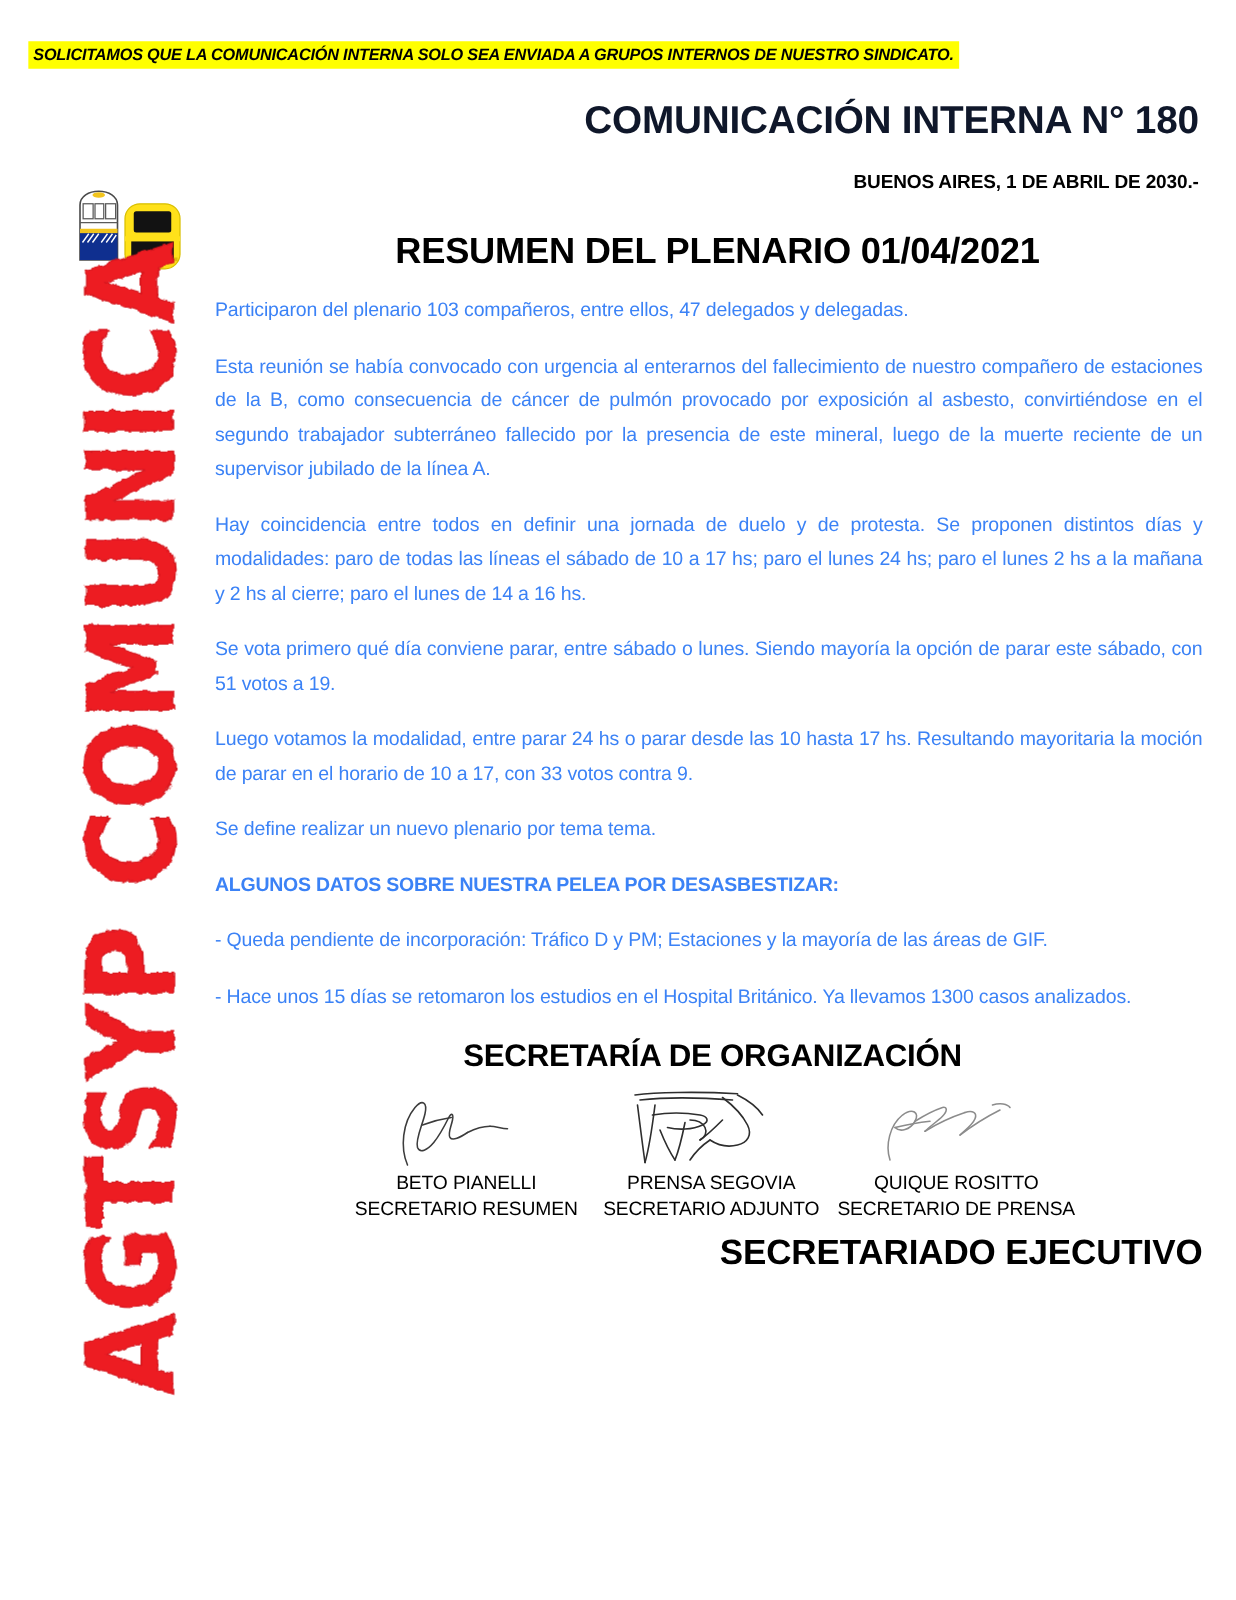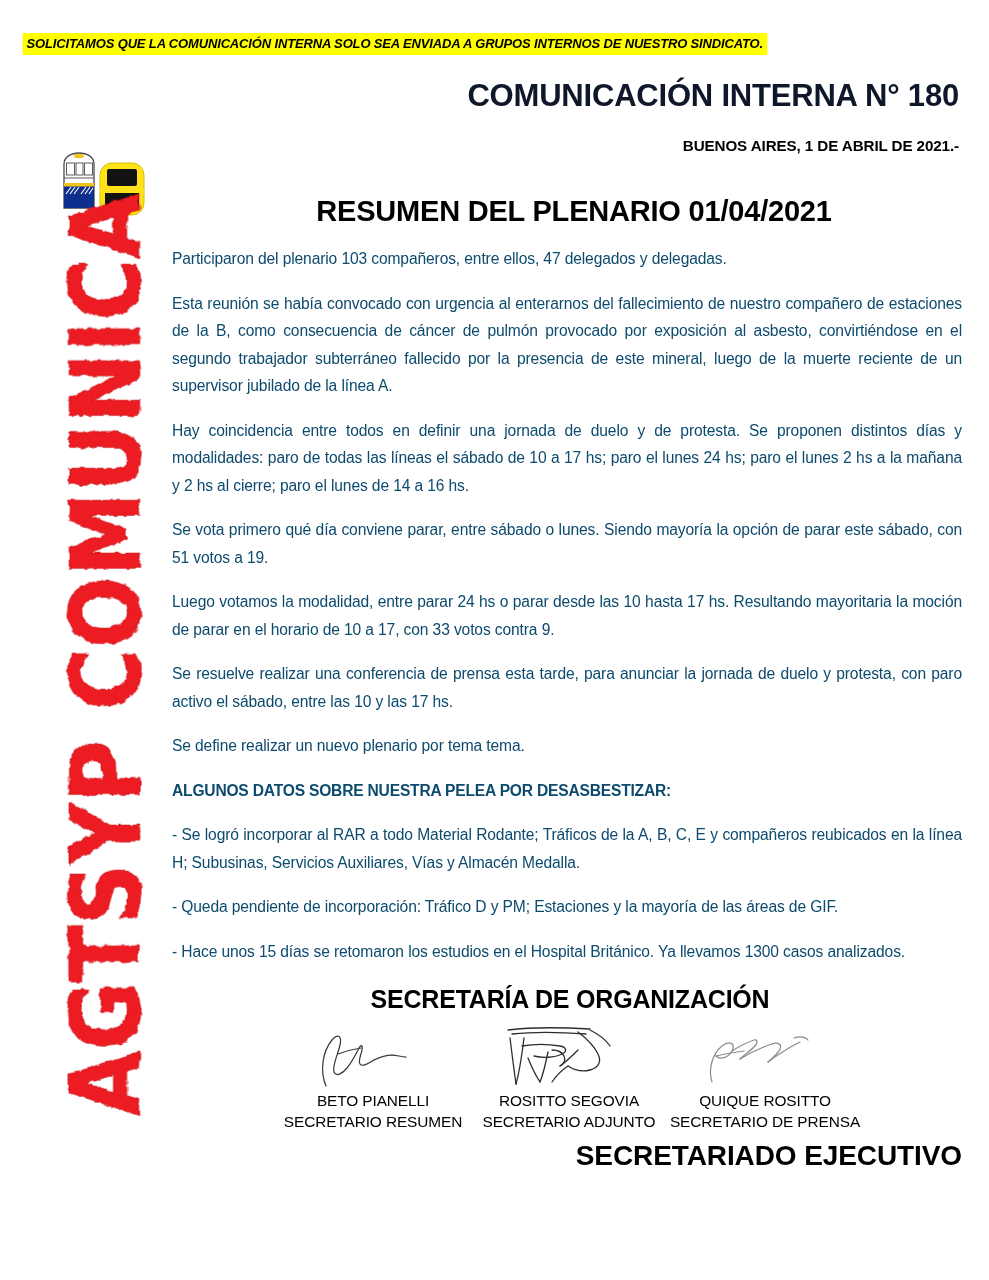--- a/index.html
+++ b/index.html
@@ -111,42 +111,42 @@
     white-space: nowrap;
     transform: scaleY(1.12) scaleX(0.97);
     -webkit-text-stroke: 1px #d4161d;
     filter: url(#roughen);
   }
 
   
   .content {
     position: absolute;
     left: 172px;
-    top: 193px;
+    top: 183px;
     width: 790px;
   }
 
   .doc-title {
     text-align: center;
     font-size: 29px;
     font-weight: bold;
     letter-spacing: -0.2px;
     margin: 0 0 16px 0;
     padding-left: 14px;
     line-height: 36px;
   }
 
   p.body-par {
     margin: 0 0 17px 0;
     font-size: 15.6px;
     line-height: 27.5px;
     text-align: justify;
     text-justify: inter-word;
     letter-spacing: -0.12px;
-    color: #0c4a6e;
+    color: #3b82f6;
   }
   p.body-par.bold {
     font-weight: bold;
     letter-spacing: -0.2px;
   }
   p.body-par.last {
     margin-bottom: 0;
   }
 
   
@@ -214,21 +214,21 @@
 </svg>
 
 <div class="page">
 
   <div class="notice-wrap">
     <span class="notice">SOLICITAMOS QUE LA COMUNICACIÓN INTERNA SOLO SEA ENVIADA A GRUPOS INTERNOS DE NUESTRO SINDICATO.</span>
   </div>
 
   <div class="headline">COMUNICACIÓN INTERNA N° 180</div>
 
-  <div class="dateline">BUENOS AIRES, 1 DE ABRIL DE 2021.-</div>
+  <div class="dateline">BUENOS AIRES, 1 DE ABRIL DE 2030.-</div>
 
   <div class="brand-col">
 
     <div class="brand-logo">
       <svg viewBox="0 0 92 68" width="92" height="68" aria-hidden="true">
 
         <g>
           <path d="M6 14 C6 7 13 3 21 3 C29 3 36 7 36 14 L36 58 L6 58 Z" fill="#ffffff" stroke="#4a4a4a" stroke-width="1.3"></path>
           <rect x="6" y="36" width="30" height="22" fill="#0f2f8f"></rect>
           <rect x="6" y="33" width="30" height="3.5" fill="#f2c41c"></rect>
@@ -267,24 +267,22 @@
 
   <div class="content">
 
     <h1 class="doc-title">RESUMEN DEL PLENARIO 01/04/2021</h1>
 
     <p class="body-par">Participaron del plenario 103 compañeros, entre ellos, 47 delegados y delegadas.</p>
     <p class="body-par">Esta reunión se había convocado con urgencia al enterarnos del fallecimiento de nuestro compañero de estaciones de la B, como consecuencia de cáncer de pulmón provocado por exposición al asbesto, convirtiéndose en el segundo trabajador subterráneo fallecido por la presencia de este mineral, luego de la muerte reciente de un supervisor jubilado de la línea A.</p>
     <p class="body-par">Hay coincidencia entre todos en definir una jornada de duelo y de protesta. Se proponen distintos días y modalidades: paro de todas las líneas el sábado de 10 a 17 hs; paro el lunes 24 hs; paro el lunes 2 hs a la mañana y 2 hs al cierre; paro el lunes de 14 a 16 hs.</p>
     <p class="body-par">Se vota primero qué día conviene parar, entre sábado o lunes. Siendo mayoría la opción de parar este sábado, con 51 votos a 19.</p>
     <p class="body-par">Luego votamos la modalidad, entre parar 24 hs o parar desde las 10 hasta 17 hs. Resultando mayoritaria la moción de parar en el horario de 10 a 17, con 33 votos contra 9.</p>
-    <p class="body-par">Se resuelve realizar una conferencia de prensa esta tarde, para anunciar la jornada de duelo y protesta, con paro activo el sábado, entre las 10 y las 17 hs.</p>
     <p class="body-par">Se define realizar un nuevo plenario por tema tema.</p>
     <p class="body-par bold">ALGUNOS DATOS SOBRE NUESTRA PELEA POR DESASBESTIZAR:</p>
-    <p class="body-par">- Se logró incorporar al RAR a todo Material Rodante; Tráficos de la A, B, C, E y compañeros reubicados en la línea H; Subusinas, Servicios Auxiliares, Vías y Almacén Medalla.</p>
     <p class="body-par">- Queda pendiente de incorporación: Tráfico D y PM; Estaciones y la mayoría de las áreas de GIF.</p>
     <p class="body-par last">- Hace unos 15 días se retomaron los estudios en el Hospital Británico. Ya llevamos 1300 casos analizados.</p>
 
     <div class="sec-org">SECRETARÍA DE ORGANIZACIÓN</div>
 
     <div class="sign-row">
 
       <div class="sign-block">
         <div class="sign-img">
           <svg viewBox="0 0 150 66" width="150" height="66" aria-hidden="true">
@@ -312,21 +310,21 @@
               <path d="M34 34 C38 44 42 52 46 58"></path>
               <path d="M46 58 C50 48 52 38 54 28"></path>
               <path d="M58 26 C64 26 68 28 70 32 C72 36 70 40 66 42"></path>
               <path d="M66 42 C72 38 78 32 84 26"></path>
               <path d="M84 8 C92 14 100 22 104 30 C108 38 104 44 96 46 C88 48 80 46 74 42"></path>
               <path d="M74 42 C68 46 62 52 58 58"></path>
               <path d="M96 6 C104 10 112 16 116 22"></path>
             </g>
           </svg>
         </div>
-        <div class="sign-name">ROSITTO SEGOVIA</div>
+        <div class="sign-name">PRENSA SEGOVIA</div>
         <div class="sign-role">SECRETARIO ADJUNTO</div>
       </div>
 
       <div class="sign-block">
         <div class="sign-img">
           <svg viewBox="0 0 150 66" width="150" height="66" aria-hidden="true">
             <g fill="none" stroke="#8c8c8c" stroke-width="1.25" stroke-linecap="round">
               <path d="M22 58 C18 46 22 30 32 22 C40 16 46 20 42 27 C38 34 30 36 26 32"></path>
               <path d="M26 32 C34 30 44 28 54 27"></path>
               <path d="M42 27 C50 22 58 18 64 16 C68 15 68 19 64 23 C60 27 54 31 50 35"></path>

